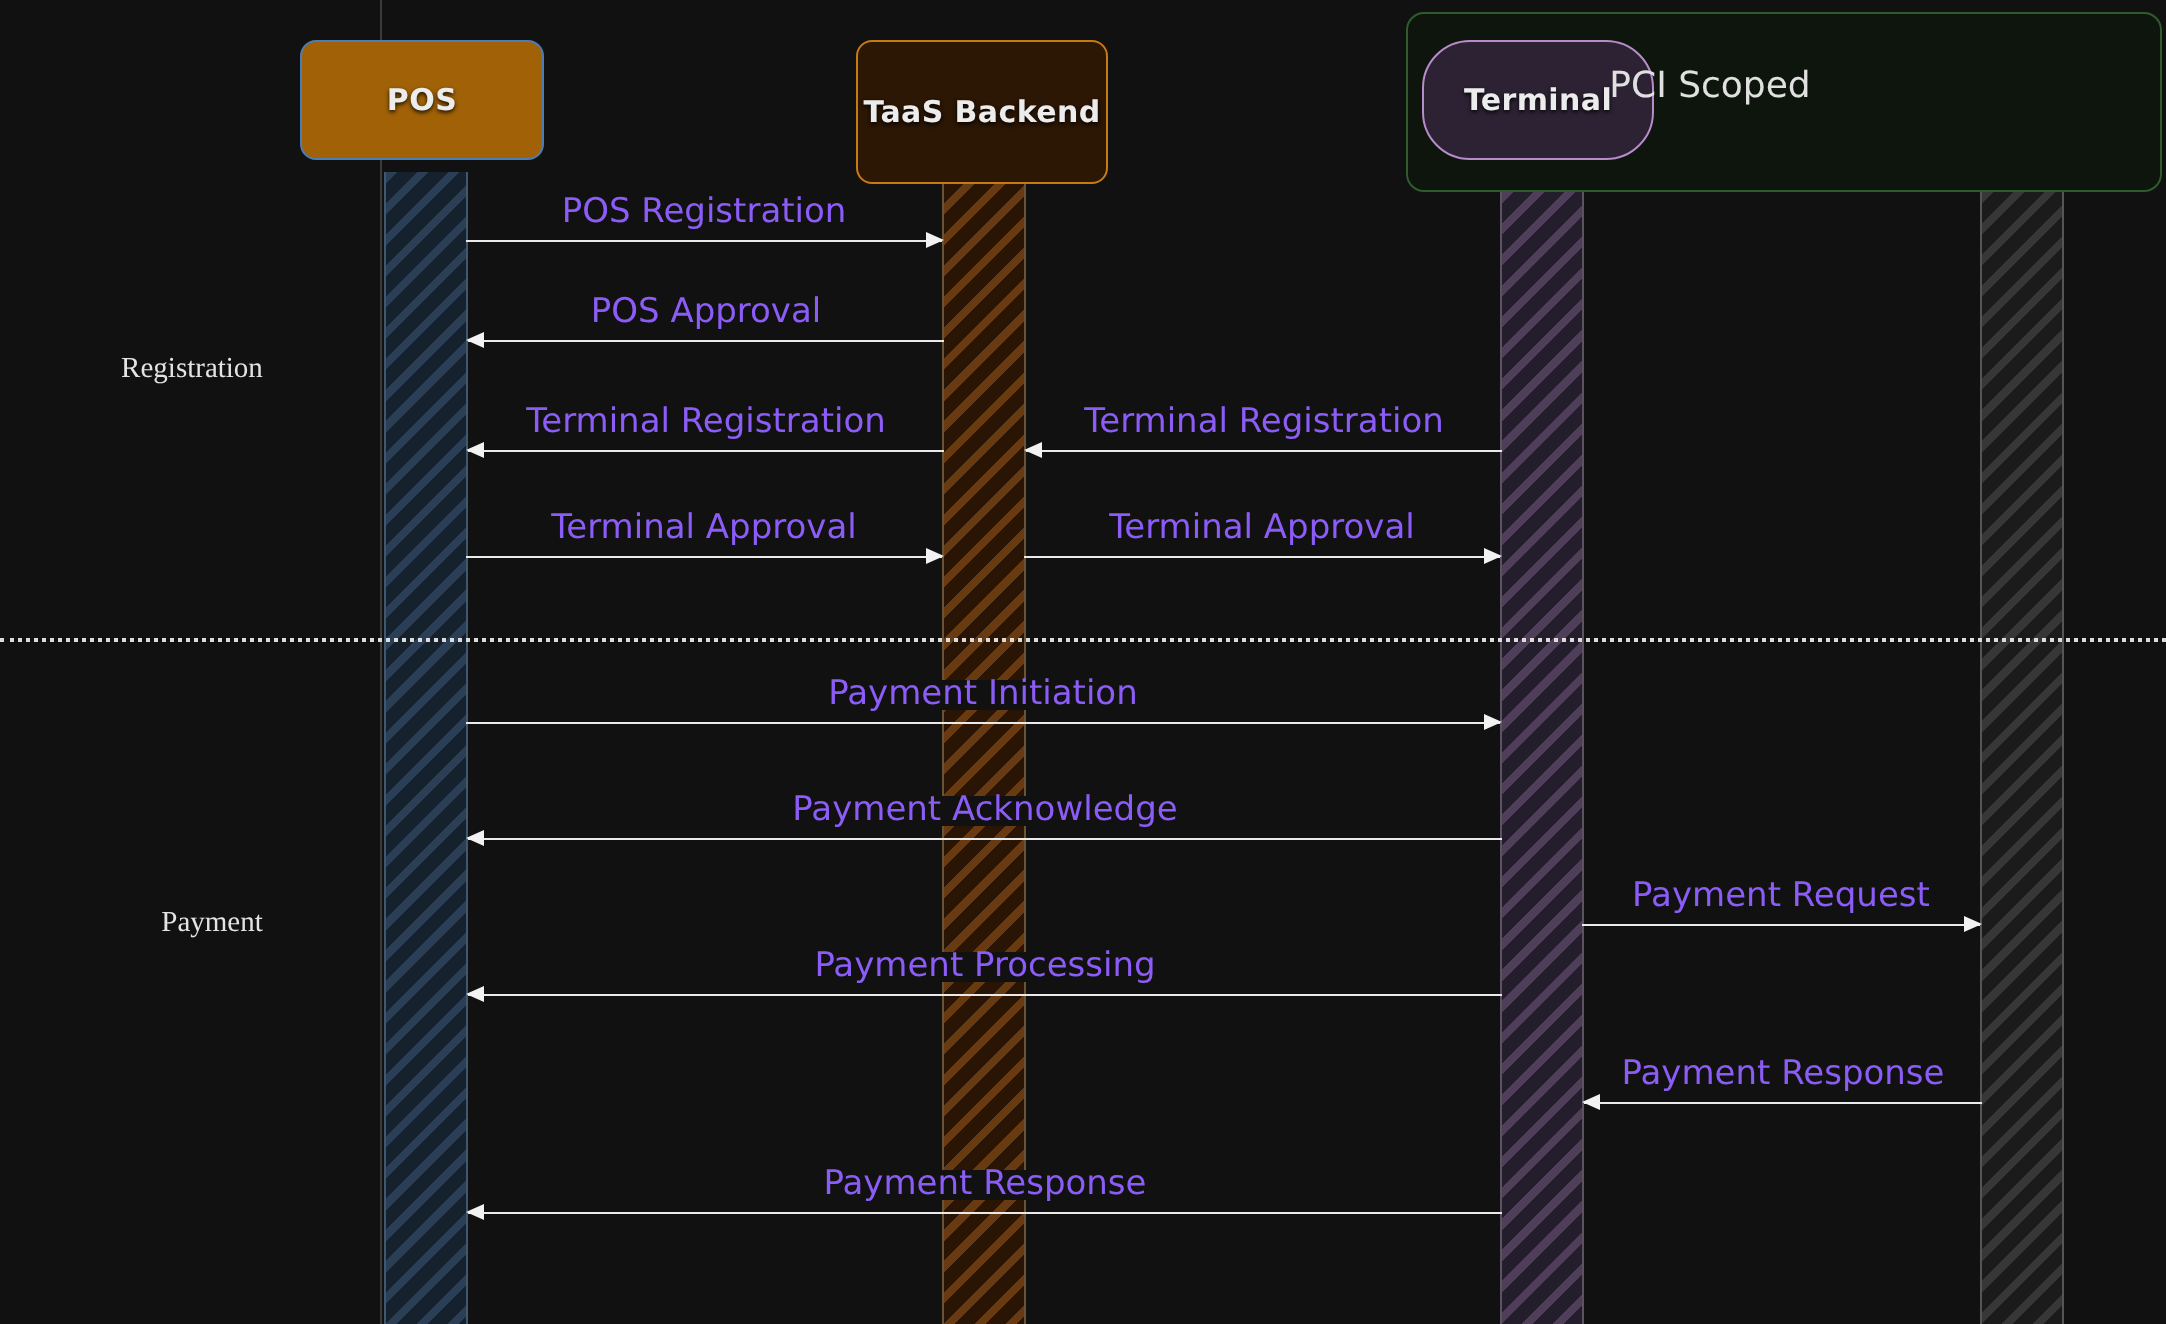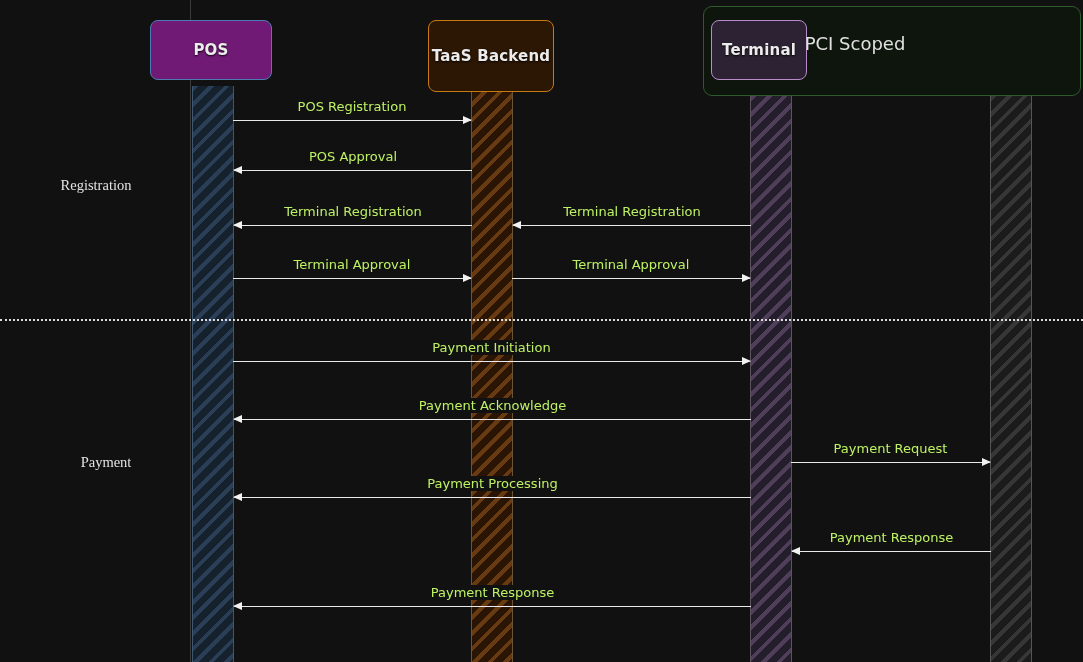--- a/index.html
+++ b/index.html
@@ -23,21 +23,21 @@
     z-index:40;
   }
   .participant .plabel{
     font-weight:bold;
     font-size:15px;
     color:#ececec;
     letter-spacing:0.2px;
     white-space:nowrap;
     text-shadow:0 1px 2px rgba(0,0,0,.9);
   }
-  .p-pos{background:#701a75;border-color:#4d7db5;}
+  .p-pos{background:#a16207;border-color:#4d7db5;}
   .p-taas{background:#2c1604;border-color:#c87a12;}
   .p-terminal{background:#2c2233;border-color:#b88ccb;}
   .p-api{background:#0d0d0d;border-color:#cfcfcf;}
 
   
   .groupbox{
     position:absolute;
     border:1.3px solid #2f5b2d;
     border-radius:9px;
     background:#0d150c;
@@ -138,22 +138,22 @@
     border-top:4.5px solid transparent;
     border-bottom:4.5px solid transparent;
   }
   .msg.to-right .head{right:-1px;border-left:9px solid #f2f2f2;}
   .msg.to-left  .head{left:-1px; border-right:9px solid #f2f2f2;}
   .msg .mlabel{
     position:absolute;
     bottom:6px;
     left:50%;
     transform:translateX(-50%);
-    font-size:13px;
-    color:#bef264;
+    font-size:17px;
+    color:#8b5cf6;
     background:#111111;
     padding:0 3px;
     white-space:nowrap;
     line-height:15px;
   }
 </style>
 </head>
 <body>
 
 <div id="diagram">
@@ -230,16 +230,16 @@
       <div class="line"></div>
       <div class="head"></div>
       <div class="mlabel">Payment Response</div>
     </div>
     <div class="participant p-pos" style="left: 150px; top: 20px; width: 122px; height: 60px;">
       <span class="plabel">POS</span>
     </div>
     <div class="participant p-taas" style="left: 428px; top: 20px; width: 126px; height: 72px;">
       <span class="plabel">TaaS Backend</span>
     </div>
-    <div class="participant p-terminal" style="left: 711px; top: 20px; width: 96px; height: 60px;">
+    <div class="participant p-terminal" style="left: 711px; top: 20px; width: 116px; height: 60px; border-radius: 24px;">
       <span class="plabel">Terminal</span>
     </div>
   </div>
 
 </body></html>

